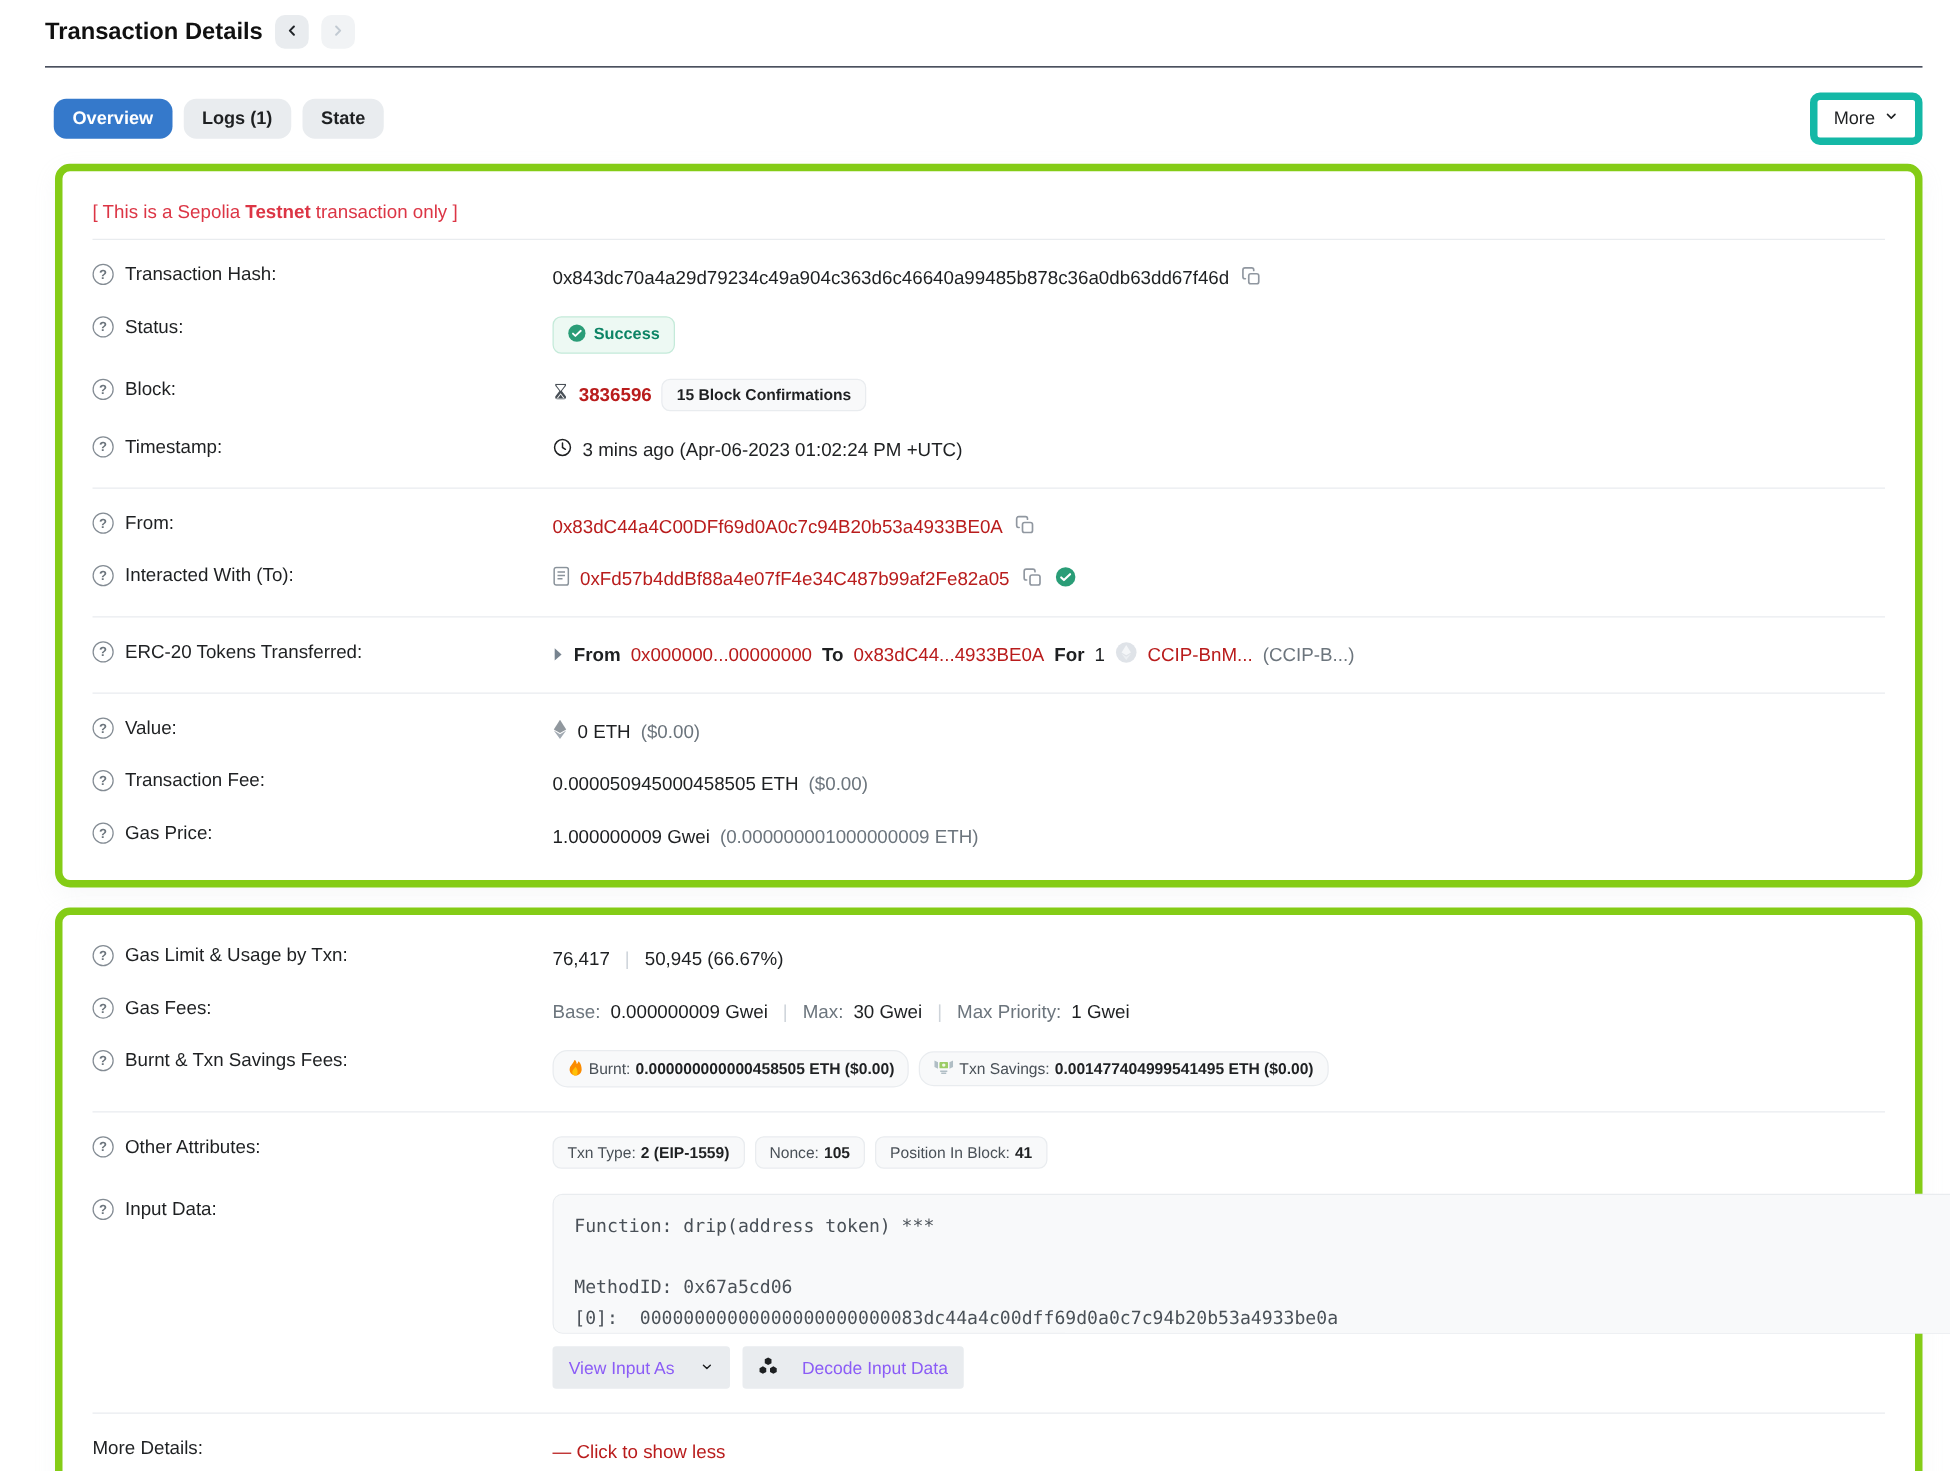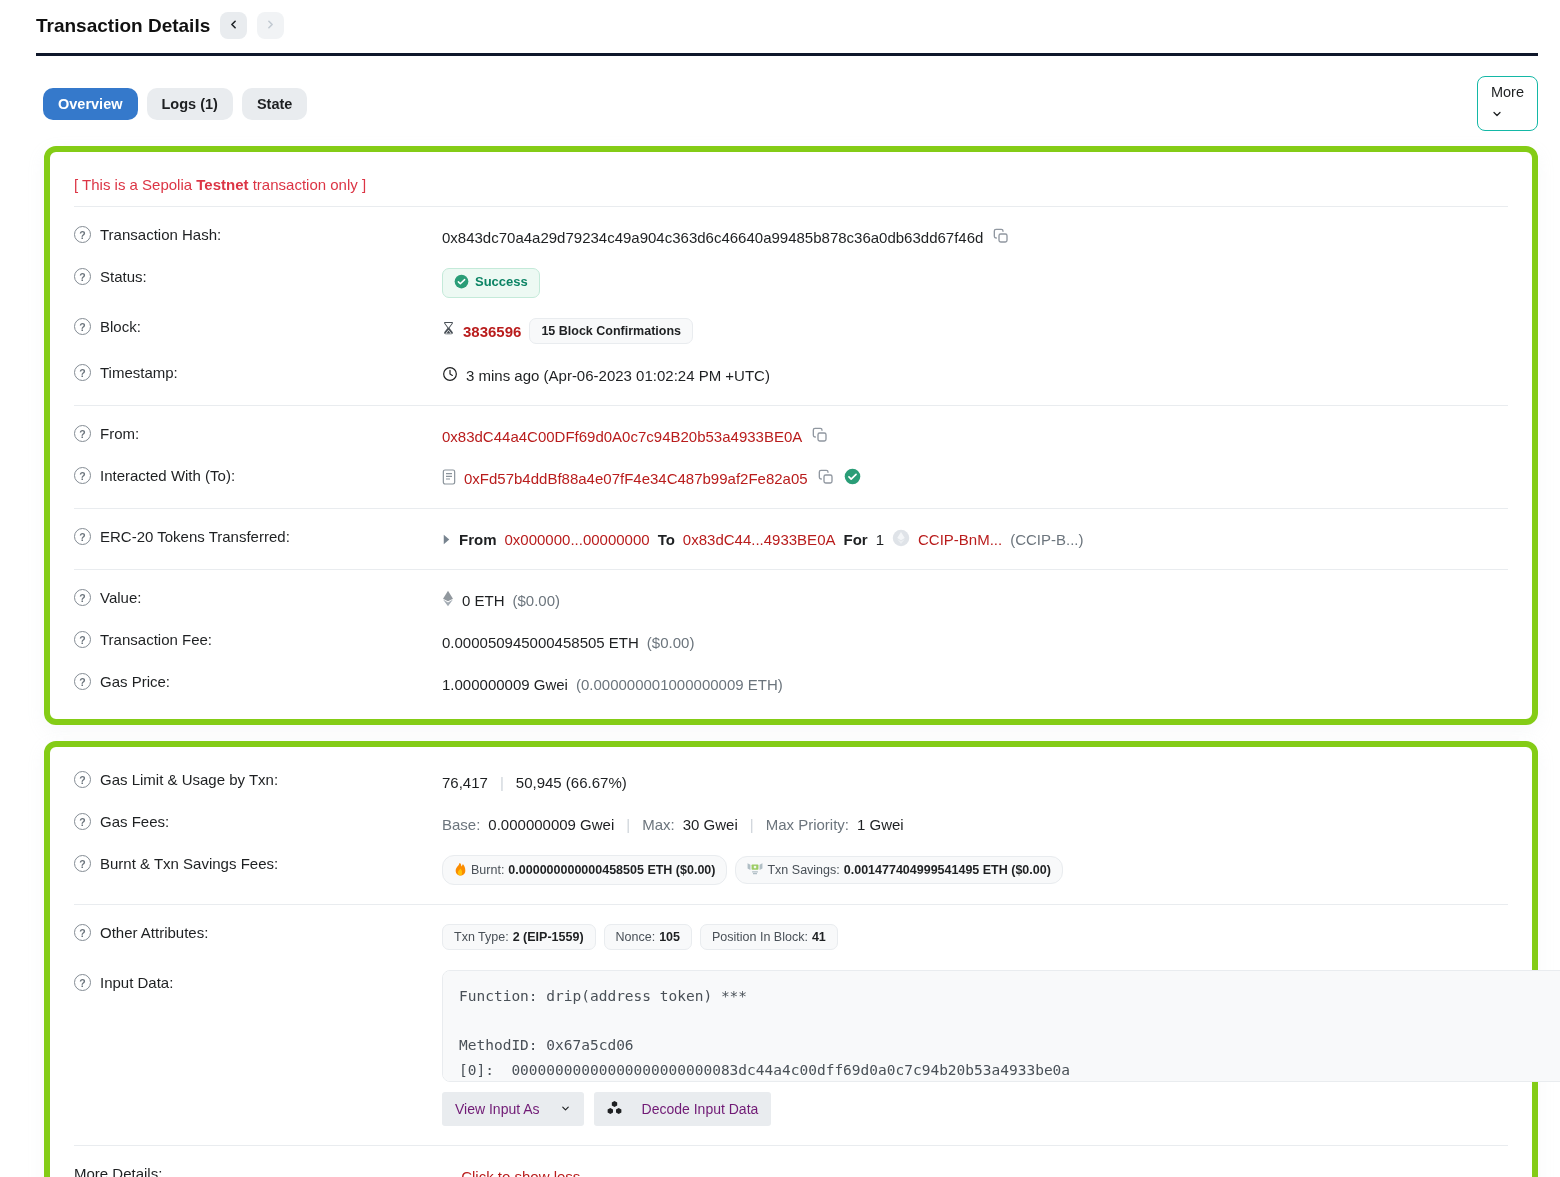--- a/index.html
+++ b/index.html
@@ -6,35 +6,35 @@
   html,body { margin:0; padding:0; background:#ffffff; }
   body {
     width:1560px; min-height:1177px;
     font-family:"Liberation Sans", sans-serif;
     font-size:15px; color:#1e2022;
     -webkit-font-smoothing:antialiased;
   }
   .page { padding: 0 22px 20px 36px; }
 
   
-  .page-head { display:flex; align-items:center; gap:10px; padding:12px 0 14px; border-bottom:3px solid #0f172a; }
+  .page-head { display:flex; align-items:center; gap:10px; padding:12px 0 14px; border-bottom:1px solid #0f172a; }
   .page-title { font-size:19px; font-weight:700; margin:0; color:#111; }
   .nav-btn { width:27px; height:27px; border:none; border-radius:8px; background:#e9ecef;
              display:inline-flex; align-items:center; justify-content:center; cursor:pointer; color:#212529; }
   .nav-btn.disabled { background:#f1f3f5; color:#c2cad2; cursor:default; }
 
   
   .tabbar { display:flex; align-items:center; justify-content:space-between; margin:20px 0 15px; padding-left:7px; }
   .pills { display:flex; gap:9px; }
   .pill { border:none; cursor:pointer; padding:8px 15px; border-radius:10px; background:#e9ecef;
           font-family:inherit; font-size:14.5px; font-weight:600; color:#1e2022; }
   .pill.active { background:#3579cb; color:#fff; }
-  .more-btn { background:#fff; border:1px solid #14b8a6; border-radius:8px; padding:7px 13px;
+  .more-btn { background:#fff; border:6px solid #14b8a6; border-radius:8px; padding:7px 13px;
               font-family:inherit; font-size:14.5px; color:#1e2022; cursor:pointer;
-              display:inline-flex; align-items:flex-start; gap:7px;flex-direction:column; }
+              display:inline-flex; align-items:flex-start; gap:7px; }
 
   
   .card { border:6px solid #84cc16; border-radius:12px; background:#fff; padding:14px 24px;
           margin:0 0 16px 8px; box-shadow:0 6px 18px rgba(189,197,209,.12); }
   .hr { border-top:1px solid #e9ecef; margin:9px 0; }
 
   .row { display:flex; align-items:flex-start; padding:10px 0; }
   .lbl { width:368px; flex-shrink:0; display:flex; align-items:center; gap:9px; color:#1e2022; }
   .val { display:flex; align-items:center; gap:8px; flex-wrap:wrap; min-height:22px; }
   .muted { color:#6c757d; }
@@ -61,21 +61,21 @@
   .badge-gray .blabel { font-weight:400; color:#495057; }
   .fee-badge { font-weight:400;border-radius:12px; }
   .fee-badge .bval { font-weight:700; }
 
   textarea.input-box { width:1238px; height:112px; background:#f8f9fa; border:1px solid #e9ecef;
                        border-radius:8px; padding:13px 16px;
                        font-family:"DejaVu Sans Mono", monospace; font-size:14.5px; line-height:1.7;
                        color:#495057; resize:vertical; outline:none; display:block; }
   .btn-row { display:flex; gap:10px; margin-top:10px; }
   .gray-btn { background:#e9ecef; border:none; border-radius:3px; padding:8px 13px;
-              font-family:inherit; font-size:14px; font-weight:500; color:#701a75; cursor:pointer;
+              font-family:inherit; font-size:14px; font-weight:500; color:#8b5cf6; cursor:pointer;
               display:inline-flex; align-items:center; gap:20px; }
 
   .gas-sub { color:#6c757d; }
   svg { flex-shrink:0; }
 </style>
 </head>
 <body>
 
 <div class="page">
 

